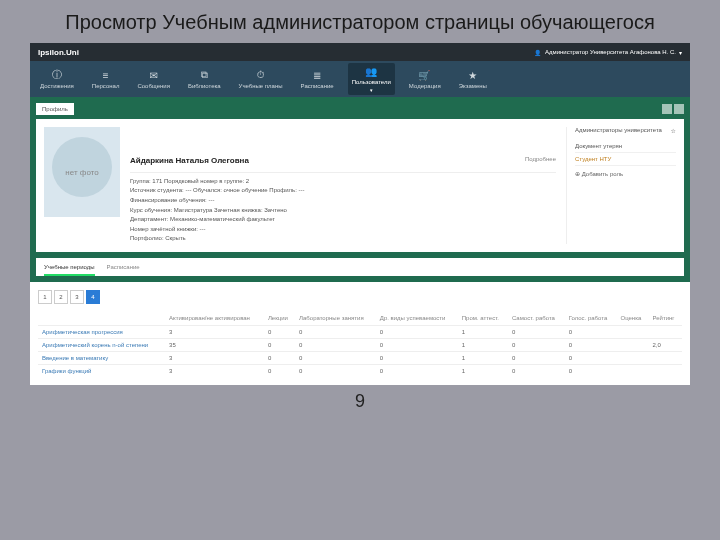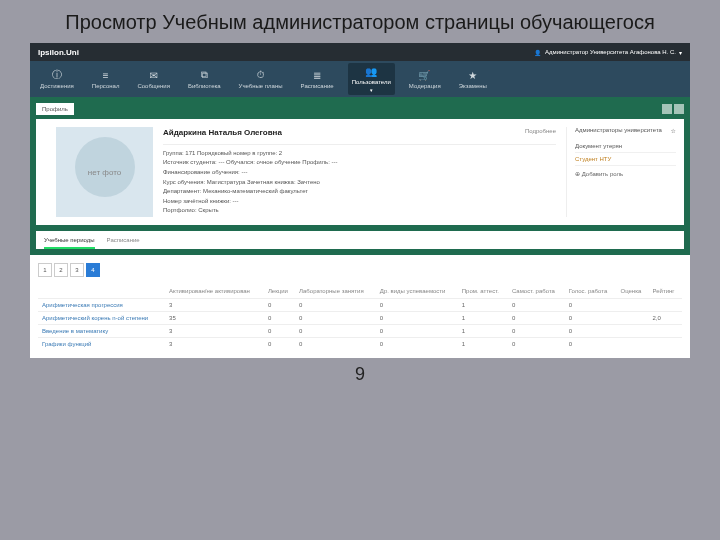--- a/index.html
+++ b/index.html
@@ -48,24 +48,24 @@
   .nav-icon { width:12px; height:12px; display:flex; align-items:center; justify-content:center; font-size:10px;}
   .content-area {
     background: #1f6b4f;
     padding: 6px;
   }
   .breadcrumb-row { display:flex; justify-content:space-between; align-items:center; margin-bottom:4px;}
   .breadcrumb { background:#fff; color:#555; font-size:6px; padding:3px 6px; display:inline-block;}
   .view-icons { display:flex; gap:2px; }
   .view-icons span { width:10px; height:10px; background:#fff; display:inline-block; opacity:0.6; }
   .profile-card { background:#fff; padding:8px; display:flex; gap:10px; }
-  .photo { width:97px; height:90px; background:#d9e6ee; display:flex; align-items:center; justify-content:center; color:#8aa; font-size:8px; position:relative;margin-left:12px;}
+  .photo { width:76px; height:90px; background:#d9e6ee; display:flex; align-items:center; justify-content:center; color:#8aa; font-size:8px; position:relative;}
   .photo .silhouette { position:absolute; width:60px; height:60px; border-radius:50%; background:#c0d4de; top:10px;}
   .photo .label { position:relative; z-index:2; color:#888;}
-  .details { flex:1; color:#555; font-size:6px; line-height:1.6;}
+  .details { flex:1; color:#555; font-size:6px; line-height:1.6;margin-top:28px;}
   .details .name { color:#222; font-size:8px; font-weight:bold; margin-bottom:4px; border-bottom:1px solid #eee; padding-bottom:4px; display:flex; justify-content:space-between;}
   .details .name .more { font-size:6px; font-weight:normal; color:#888;}
   .roles { width:110px; border-left:1px solid #eee; padding-left:8px; font-size:6px; color:#555;}
   .roles .role-head { display:flex; justify-content:space-between; margin-bottom:6px;}
   .role-item { padding:3px 0; border-bottom:1px solid #f0f0f0;}
   .role-item.warn { color:#c08020;}
   .add-role { padding-top:4px; color:#666;}
   .tabs-strip { background:#fff; margin:6px 0 0; padding:6px 8px 0; font-size:6px; color:#888; display:flex; gap:12px;}
   .tabs-strip .tab { padding-bottom:4px; }
   .tabs-strip .tab.active { color:#333; border-bottom:2px solid #2d6; }

